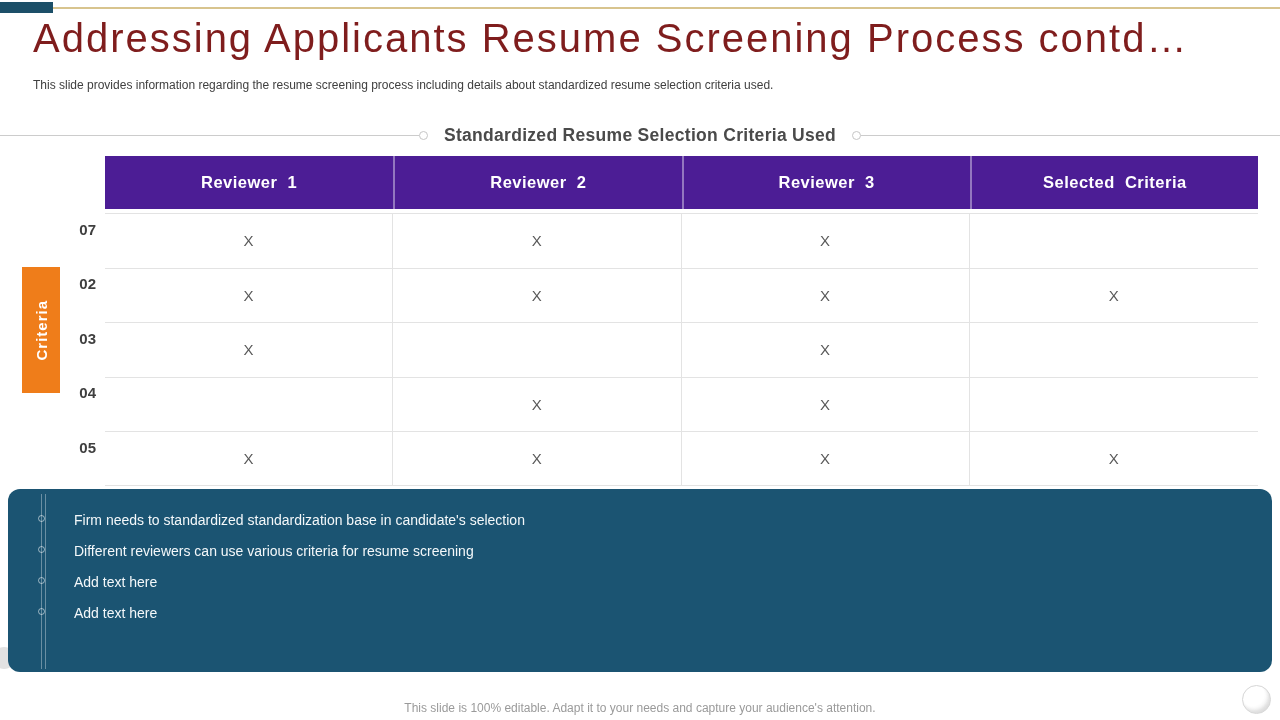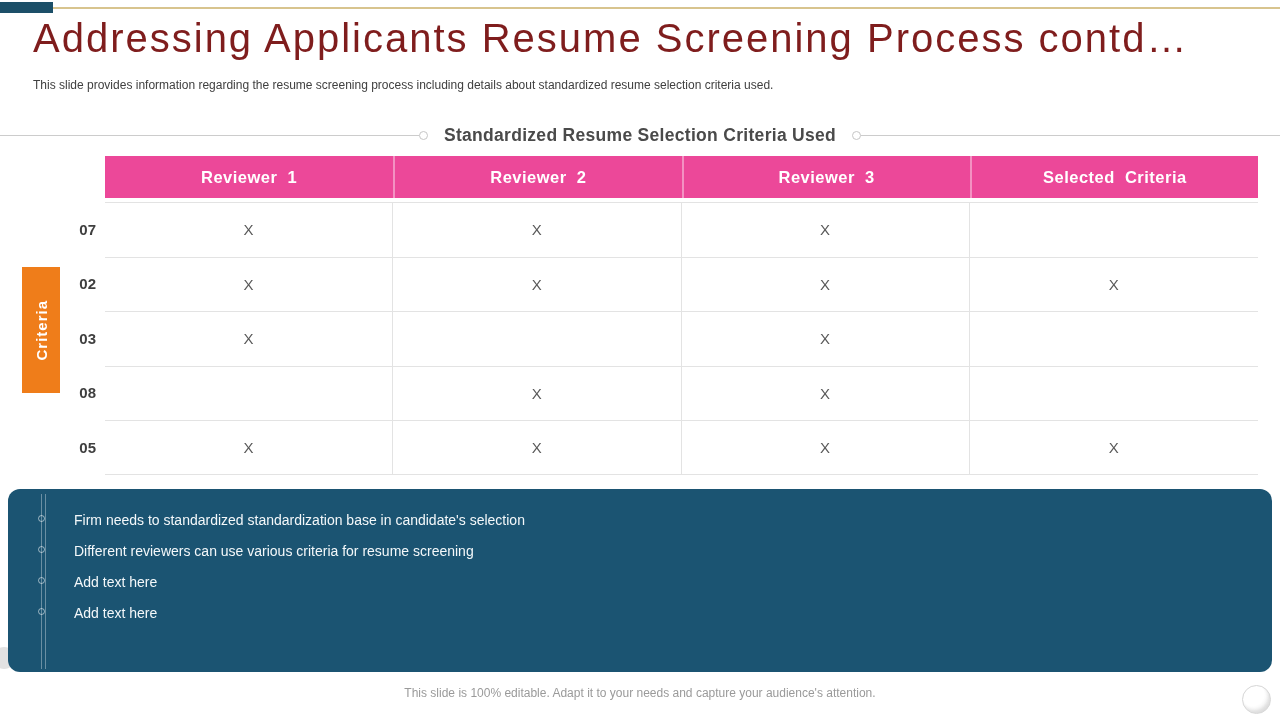--- a/index.html
+++ b/index.html
@@ -20,21 +20,21 @@
   .divider { position:absolute; left:0; top:125px; width:1280px; height:20px;
              display:flex; align-items:center; }
   .div-line { flex:1; height:1px; background:#cccccc; }
   .div-circle { width:9px; height:9px; border:1px solid #c6c6c6; border-radius:50%;
                 background:#ffffff; flex:0 0 auto; }
   .section-title { margin:0 16px; font-size:17.5px; font-weight:bold; color:#4a4a4a;
                    letter-spacing:0.3px; white-space:nowrap; }
 
   
   .table-wrap { position:absolute; left:105px; top:156px; width:1153px; }
-  .thead { display:grid; grid-template-columns:repeat(4,1fr); background:#ec4899; height:42px; }
+  .thead { display:grid; grid-template-columns:repeat(4,1fr); background:#4c1d95; height:53px; }
   .thead .hcell { display:flex; align-items:center; justify-content:center; color:#ffffff;
                   font-weight:bold; font-size:16.5px; letter-spacing:0.5px; word-spacing:5px; }
   .thead .hcell + .hcell { border-left:2px solid rgba(255,255,255,0.40); }
   .tbody { display:grid; grid-template-columns:repeat(4,1fr); grid-auto-rows:54.5px; margin-top:4px; }
   .tbody .cell { display:flex; align-items:center; justify-content:center; font-size:15px;
                  color:#5a5a5a; border-top:1px solid #e3e3e3; }
   .tbody .cell.notlast { border-right:1px solid #e3e3e3; }
   .tbody .cell.lastrow { border-bottom:1px solid #e3e3e3; }
 
   .row-labels { position:absolute; left:60px; top:202px; width:36px; }
@@ -55,21 +55,21 @@
                    background:rgba(255,255,255,0.35); }
   .panel .vline2 { position:absolute; left:37px; top:5px; bottom:3px; width:1px;
                    background:rgba(255,255,255,0.35); }
   .notes { position:absolute; left:0; top:15px; right:10px; list-style:none; }
   .notes li { position:relative; height:31px; display:flex; align-items:center;
               padding-left:66px; color:#f4f8fa; font-size:14px; }
   .notes .ring { position:absolute; left:30px; top:50%; margin-top:-4.5px; width:7px; height:7px;
                  border:1px solid rgba(255,255,255,0.55); border-radius:50%; }
 
   
-  .footer { position:absolute; left:0; bottom:20px; width:1280px; text-align:center;
+  .footer { position:absolute; left:0; bottom:5px; width:1280px; text-align:center;
             font-size:12px; color:#9a9a9a; }
   .decor-ball-right { position:absolute; left:1242px; top:685px; width:29px; height:29px;
                       border-radius:50%;
                       background:radial-gradient(circle at 35% 30%, #ffffff 45%, #f0f0f0 72%, #dcdcdc 100%);
                       border:1px solid #d6d6d6;
                       box-shadow:inset -2px -3px 3px rgba(0,0,0,0.07); }
 </style>
 </head>
 <body>
 
@@ -90,21 +90,21 @@
   </div>
 
   <div class="criteria-box">
     <span>Criteria</span>
   </div>
 
   <div class="row-labels">
       <div class="rlabel">07</div>
       <div class="rlabel">02</div>
       <div class="rlabel">03</div>
-      <div class="rlabel">08</div>
+      <div class="rlabel">04</div>
       <div class="rlabel">05</div>
     </div>
 
   <div class="table-wrap">
     <div class="thead">
         <div class="hcell">Reviewer 1</div>
         <div class="hcell">Reviewer 2</div>
         <div class="hcell">Reviewer 3</div>
         <div class="hcell">Selected Criteria</div>
       </div>

